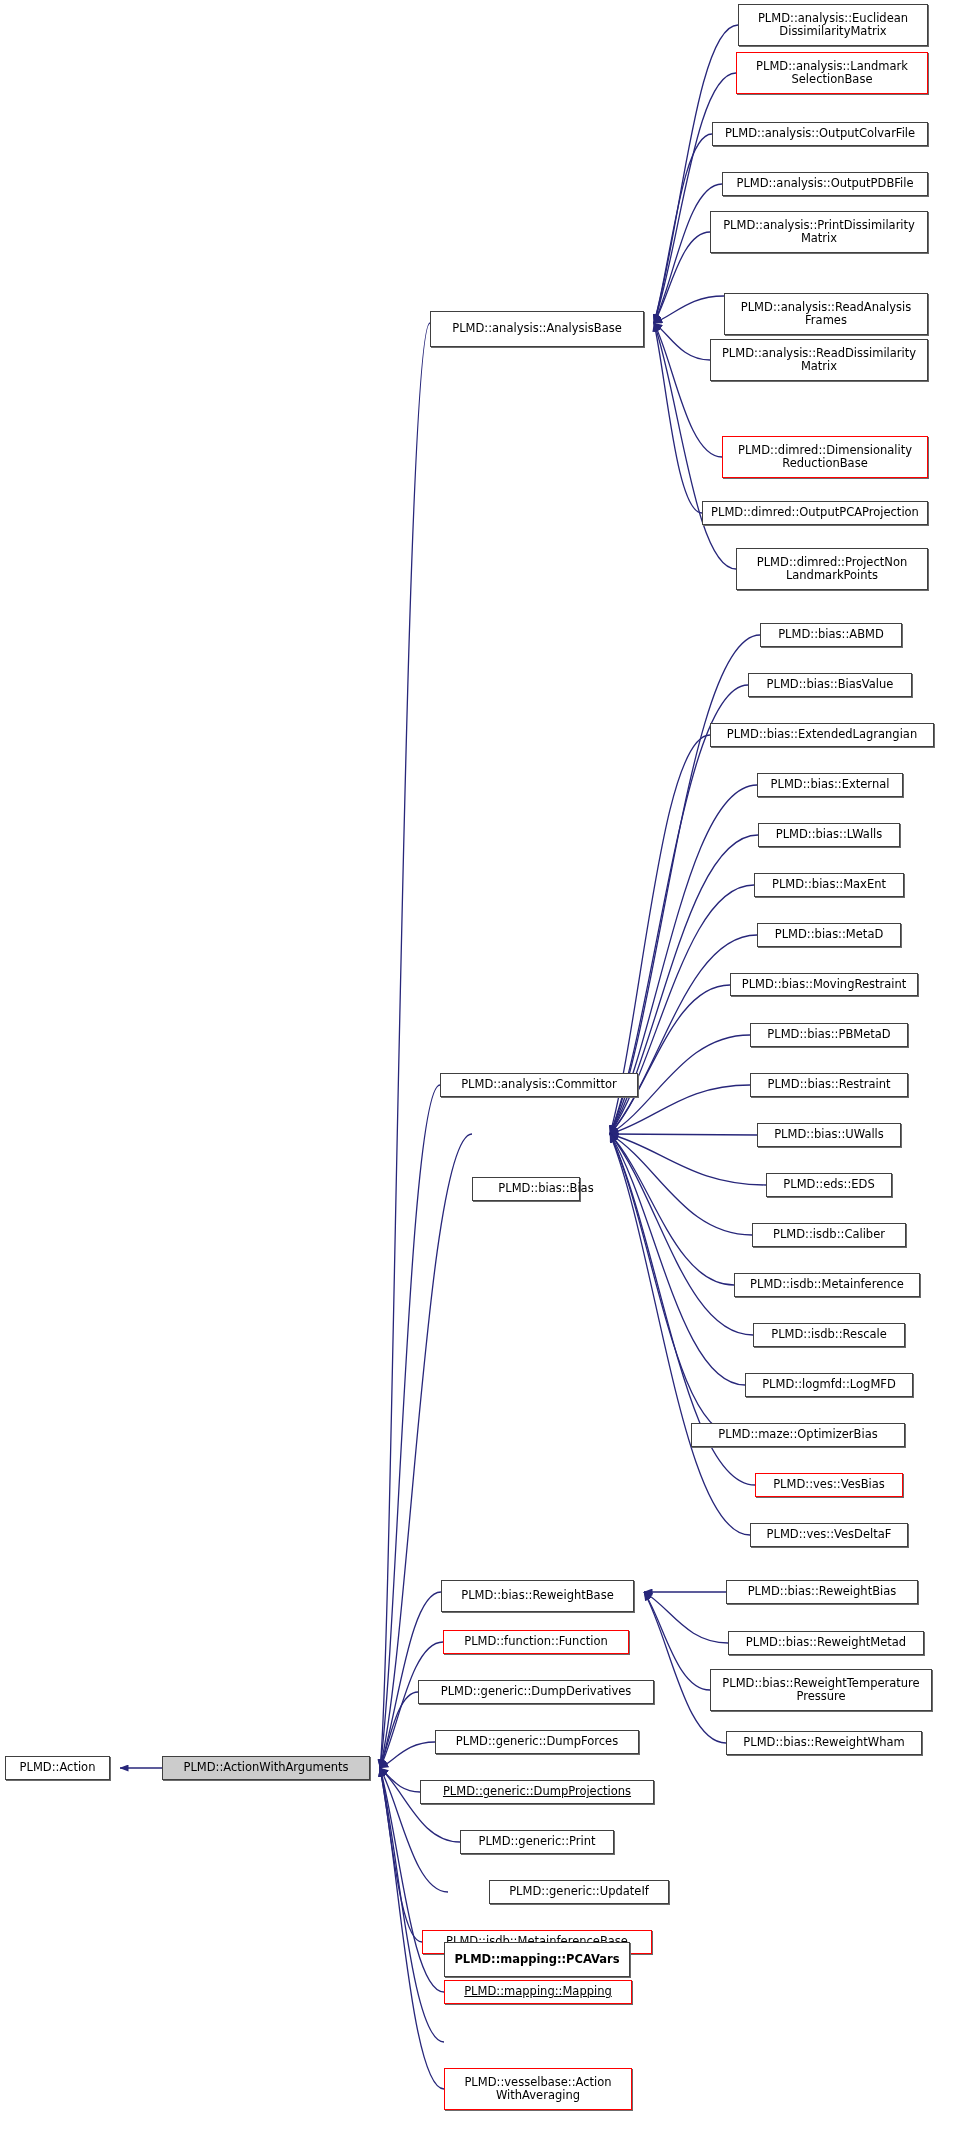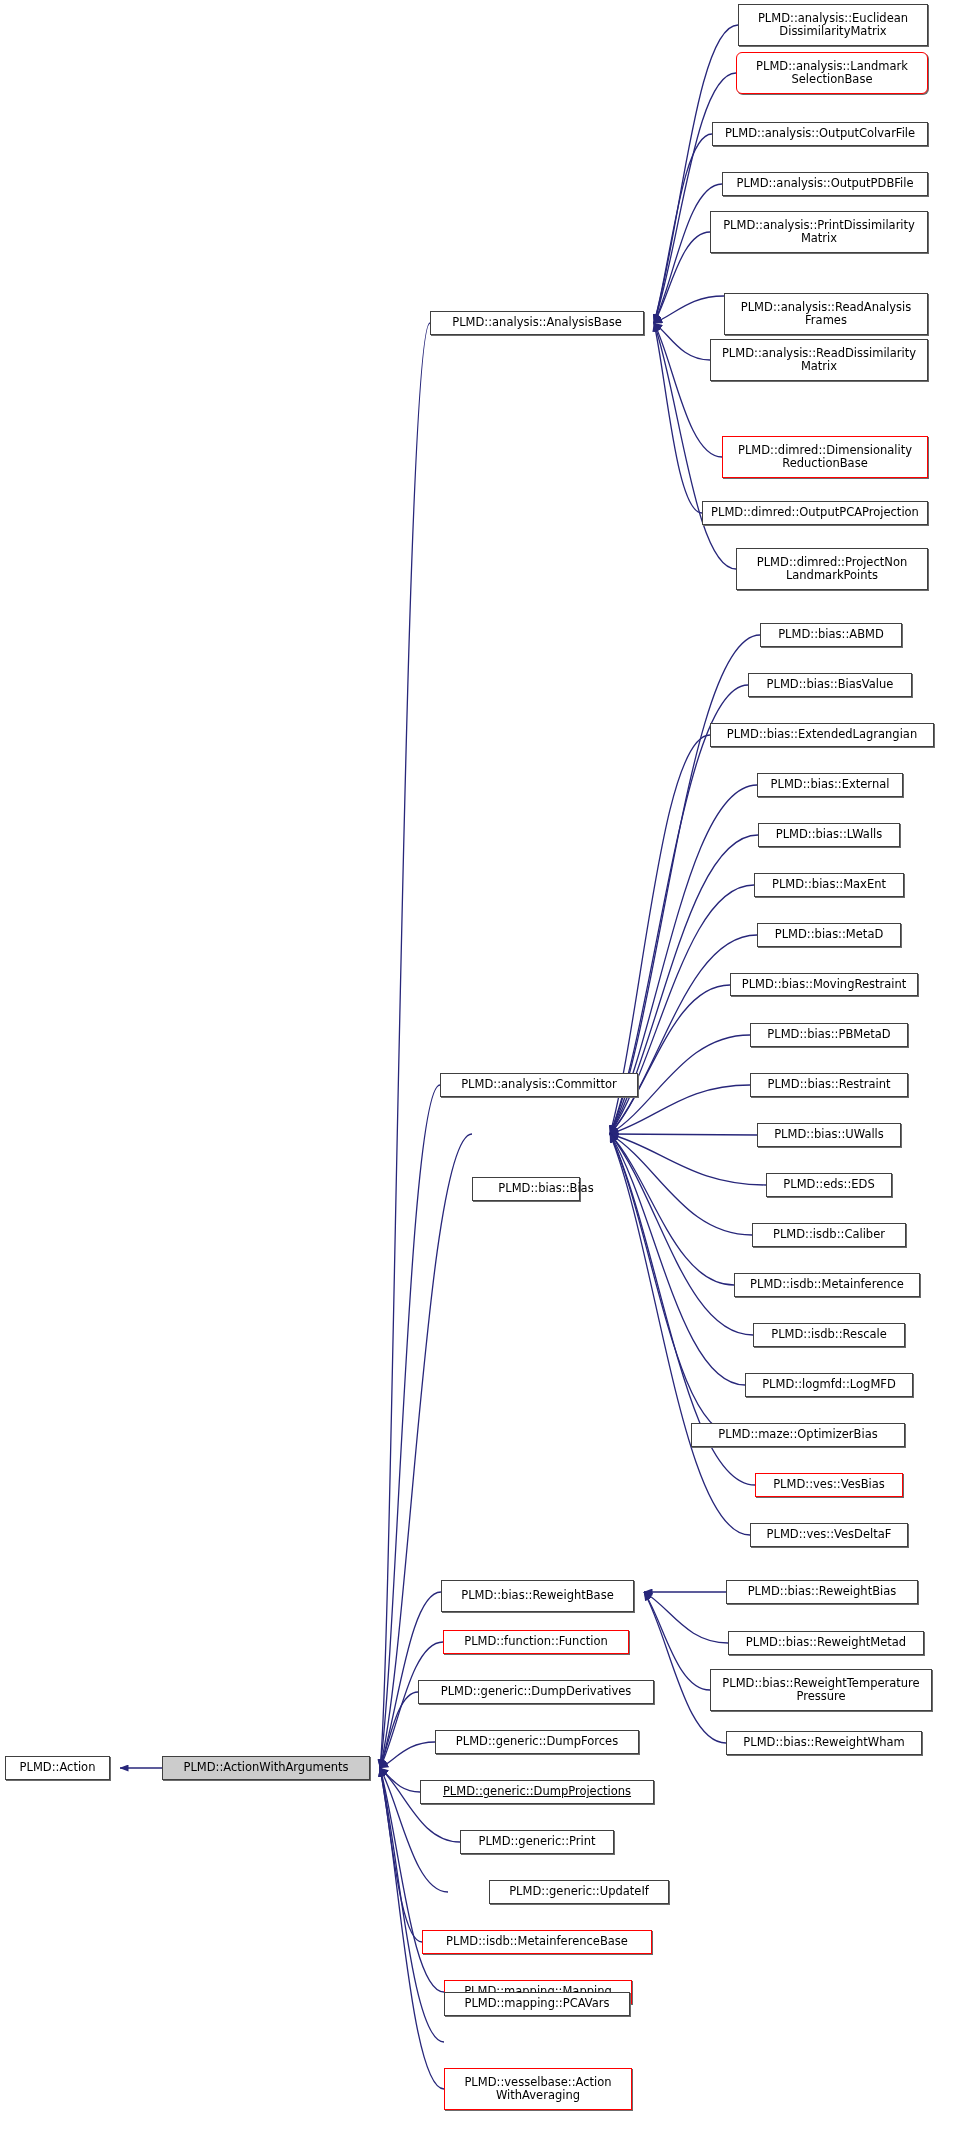--- a/index.html
+++ b/index.html
@@ -82,21 +82,21 @@
         <path d="M750,1535 C682.95,1535 657.62,1254 610,1134" marker-end="url(#arrowhead)"></path>
         <path d="M726,1592 L644,1592" marker-end="url(#arrowhead)"></path>
         <path d="M728,1643 C686.15,1643 670.34,1607.3 644,1592" marker-end="url(#arrowhead)"></path>
         <path d="M710,1690 C676.25,1690 663.5,1621.4 644,1592" marker-end="url(#arrowhead)"></path>
         <path d="M726,1743 C685.05,1743 669.58,1637.3 644,1592" marker-end="url(#arrowhead)"></path>
       </g>
   </svg>
   <div id="node-layer">
       <div class="node" style="left: 738px; top: 4px; width: 190px; height: 42px;">PLMD::analysis::Euclidean
 DissimilarityMatrix</div>
-      <div class="node red" style="left: 736px; top: 52px; width: 192px; height: 42px; border-radius: 6px;">PLMD::analysis::Landmark
+      <div class="node red" style="left: 736px; top: 52px; width: 192px; height: 42px;">PLMD::analysis::Landmark
 SelectionBase</div>
       <div class="node" style="left: 712px; top: 122px; width: 216px; height: 24px;">PLMD::analysis::OutputColvarFile</div>
       <div class="node" style="left: 722px; top: 172px; width: 206px; height: 24px;">PLMD::analysis::OutputPDBFile</div>
       <div class="node" style="left: 710px; top: 211px; width: 218px; height: 42px;">PLMD::analysis::PrintDissimilarity
 Matrix</div>
       <div class="node" style="left: 724px; top: 275px; width: 204px; height: 42px; margin-top: 18px;">PLMD::analysis::ReadAnalysis
 Frames</div>
       <div class="node" style="left: 710px; top: 339px; width: 218px; height: 42px;">PLMD::analysis::ReadDissimilarity
 Matrix</div>
       <div class="node red" style="left: 722px; top: 436px; width: 206px; height: 42px;">PLMD::dimred::Dimensionality
@@ -121,31 +121,31 @@
       <div class="node" style="left: 753px; top: 1323px; width: 152px; height: 24px;">PLMD::isdb::Rescale</div>
       <div class="node" style="left: 745px; top: 1373px; width: 168px; height: 24px;">PLMD::logmfd::LogMFD</div>
       <div class="node" style="left: 691px; top: 1423px; width: 214px; height: 24px;">PLMD::maze::OptimizerBias</div>
       <div class="node red" style="left: 755px; top: 1473px; width: 148px; height: 24px;">PLMD::ves::VesBias</div>
       <div class="node" style="left: 750px; top: 1523px; width: 158px; height: 24px;">PLMD::ves::VesDeltaF</div>
       <div class="node" style="left: 726px; top: 1580px; width: 192px; height: 24px;">PLMD::bias::ReweightBias</div>
       <div class="node" style="left: 728px; top: 1631px; width: 196px; height: 24px;">PLMD::bias::ReweightMetad</div>
       <div class="node" style="left: 710px; top: 1669px; width: 222px; height: 42px;">PLMD::bias::ReweightTemperature
 Pressure</div>
       <div class="node" style="left: 726px; top: 1731px; width: 196px; height: 24px;">PLMD::bias::ReweightWham</div>
-      <div class="node" style="left: 430px; top: 311px; width: 214px; height: 24px;">PLMD::analysis::AnalysisBase</div>
+      <div class="node" style="left: 430px; top: 311px; width: 214px; height: 36px;">PLMD::analysis::AnalysisBase</div>
       <div class="node" style="left: 440px; top: 1073px; width: 198px; height: 24px;">PLMD::analysis::Committor</div>
       <div class="node" style="left: 472px; top: 1177px; width: 108px; height: 24px; padding-left: 45px;">PLMD::bias::Bias</div>
       <div class="node" style="left: 441px; top: 1580px; width: 193px; height: 32px;">PLMD::bias::ReweightBase</div>
       <div class="node red" style="left: 443px; top: 1630px; width: 186px; height: 24px;">PLMD::function::Function</div>
       <div class="node" style="left: 418px; top: 1680px; width: 236px; height: 24px;">PLMD::generic::DumpDerivatives</div>
       <div class="node" style="left: 435px; top: 1730px; width: 204px; height: 24px;">PLMD::generic::DumpForces</div>
       <div class="node" style="left: 420px; top: 1780px; width: 234px; height: 24px; text-decoration: underline;">PLMD::generic::DumpProjections</div>
       <div class="node" style="left: 460px; top: 1830px; width: 154px; height: 24px;">PLMD::generic::Print</div>
       <div class="node" style="left: 448px; top: 1880px; width: 180px; height: 24px; margin-left: 41px;">PLMD::generic::UpdateIf</div>
       <div class="node red" style="left: 422px; top: 1930px; width: 230px; height: 24px;">PLMD::isdb::MetainferenceBase</div>
       <div class="node red" style="left: 444px; top: 1980px; width: 188px; height: 24px; text-decoration: underline;">PLMD::mapping::Mapping</div>
-      <div class="node" style="left: 444px; top: 1992px; width: 186px; height: 24px;">PLMD::mapping::PCAVars</div>
+      <div class="node" style="left: 444px; top: 1942px; width: 186px; height: 35px; font-weight: bold;">PLMD::mapping::PCAVars</div>
       <div class="node red" style="left: 444px; top: 2068px; width: 188px; height: 42px;">PLMD::vesselbase::Action
 WithAveraging</div>
       <div class="node" style="left: 5px; top: 1756px; width: 105px; height: 24px;">PLMD::Action</div>
       <div class="node root" style="left: 162px; top: 1756px; width: 208px; height: 24px;">PLMD::ActionWithArguments</div>
     </div>
 </div>
 
 </body></html>

